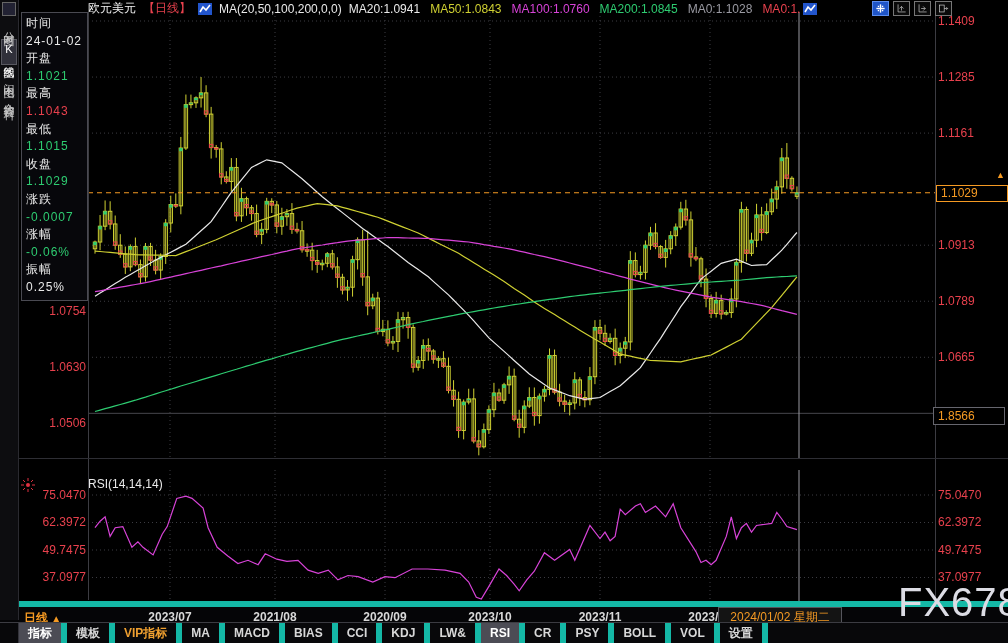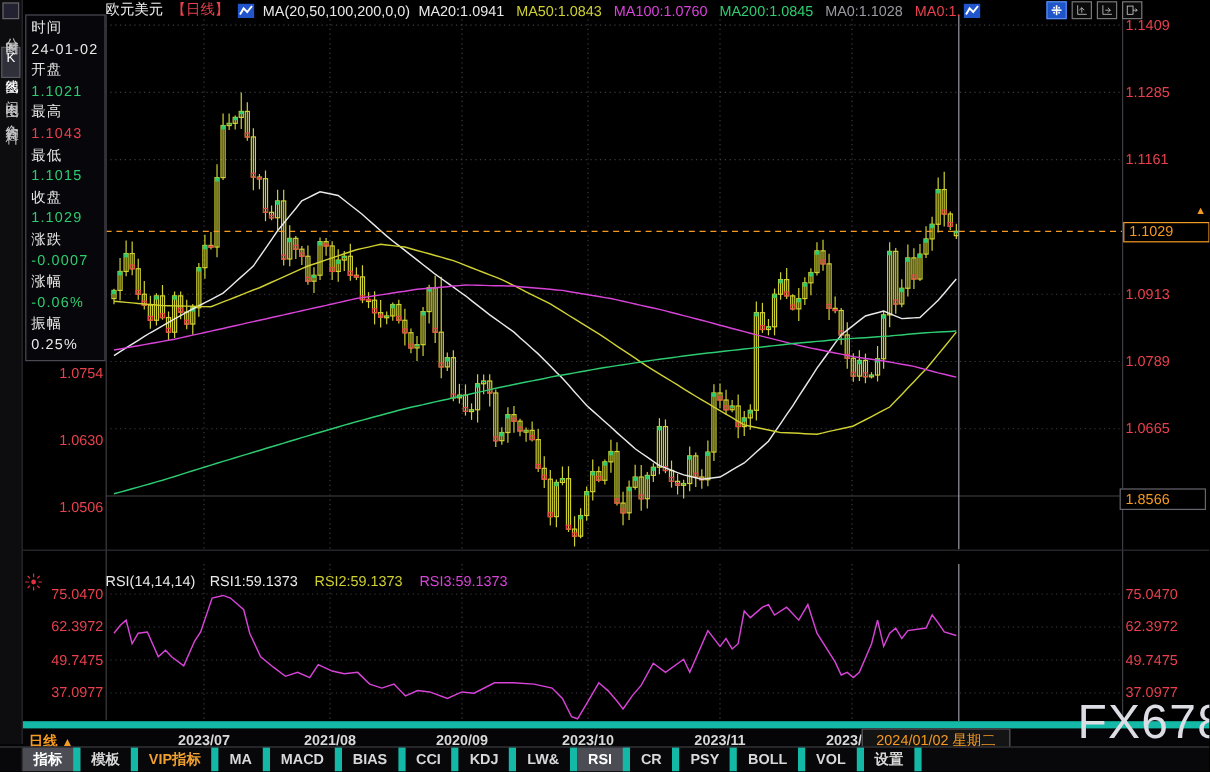--- a/index.html
+++ b/index.html
@@ -635,25 +635,20 @@
           <line x1="3" y1="3" x2="5" y2="5"></line>
           <line x1="11" y1="11" x2="13" y2="13"></line>
           <line x1="3" y1="13" x2="5" y2="11"></line>
           <line x1="11" y1="5" x2="13" y2="3"></line>
         </g>
         <circle cx="8" cy="8" r="2" fill="#e03040"></circle>
       </svg>
   </div>
   <div id="rsi-header">
     <span style="color:#e9e9e9;">RSI(14,14,14)</span>
-    <span id="rsi-series" style="display:flex;gap:14px;">
-        <span style="color: rgb(233, 233, 233);">RSI1:59.1373</span>
-        <span style="color: rgb(207, 208, 50);">RSI2:59.1373</span>
-        <span style="color: rgb(216, 67, 216);">RSI3:59.1373</span>
-      </span>
   </div>
   <div id="rsi-left-axis">
       <div class="ax-lbl left-lbl" style="top: 488px;">75.0470</div>
       <div class="ax-lbl left-lbl" style="top: 515.499px;">62.3972</div>
       <div class="ax-lbl left-lbl" style="top: 542.999px;">49.7475</div>
       <div class="ax-lbl left-lbl" style="top: 570.498px;">37.0977</div>
     </div>
   <div id="rsi-right-axis">
       <div class="ax-lbl right-lbl" style="top: 488px;">75.0470</div>
       <div class="ax-lbl right-lbl" style="top: 515.499px;">62.3972</div>

